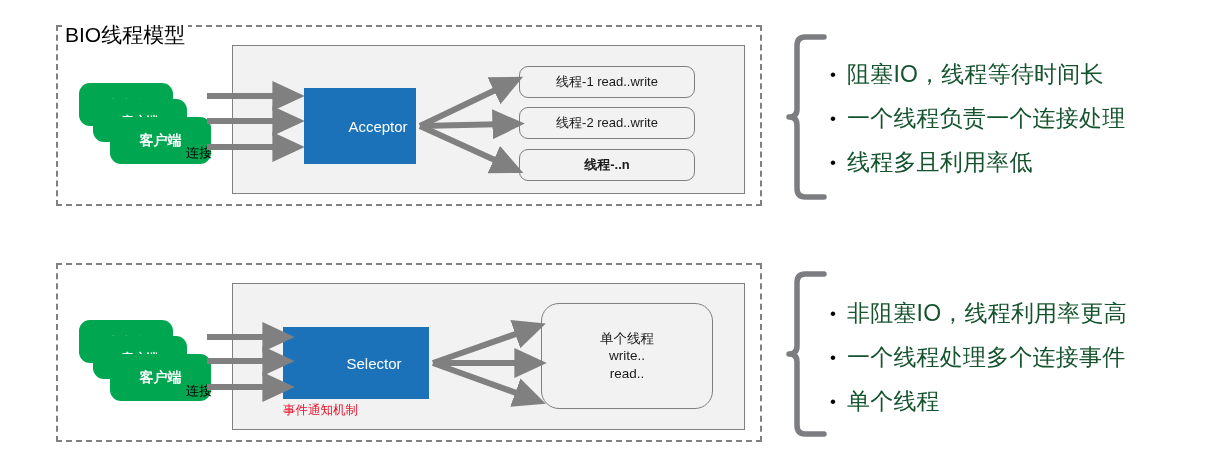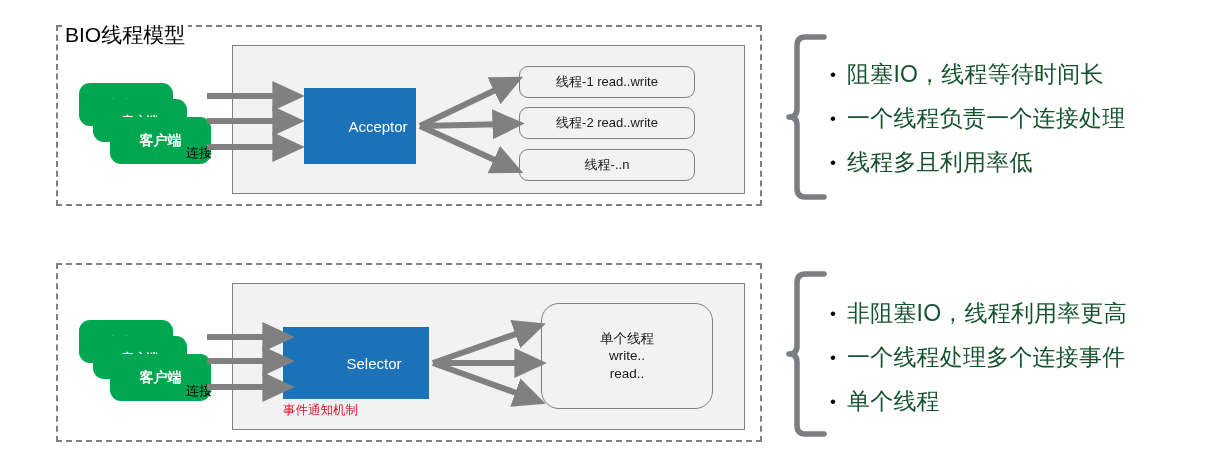--- a/index.html
+++ b/index.html
@@ -200,21 +200,21 @@
   <div class="core-box" style="left:304px; top:72px; width:112px; height:76px;">
     <span>Acceptor</span>
   </div>
 
   <div class="thread-box" style="left:519px; top:50px; width:176px; height:32px;">
     <span>线程-1 read..write</span>
   </div>
   <div class="thread-box" style="left:519px; top:91px; width:176px; height:32px;">
     <span>线程-2 read..write</span>
   </div>
-  <div class="thread-box" style="left:519px; top:133px; width:176px; height:32px;">
+  <div class="thread-box" style="left:519px; top:133px; width:176px; height:32px;font-weight:bold;">
     <span>线程-..n</span>
   </div>
 
   <div class="bullets" style="left:826px; top:36px;">
     <div class="bullet-row">
       <div class="bullet-dot">•</div>
       <div class="bullet-text">阻塞IO，线程等待时间长</div>
     </div>
     <div class="bullet-row">
       <div class="bullet-dot">•</div>

